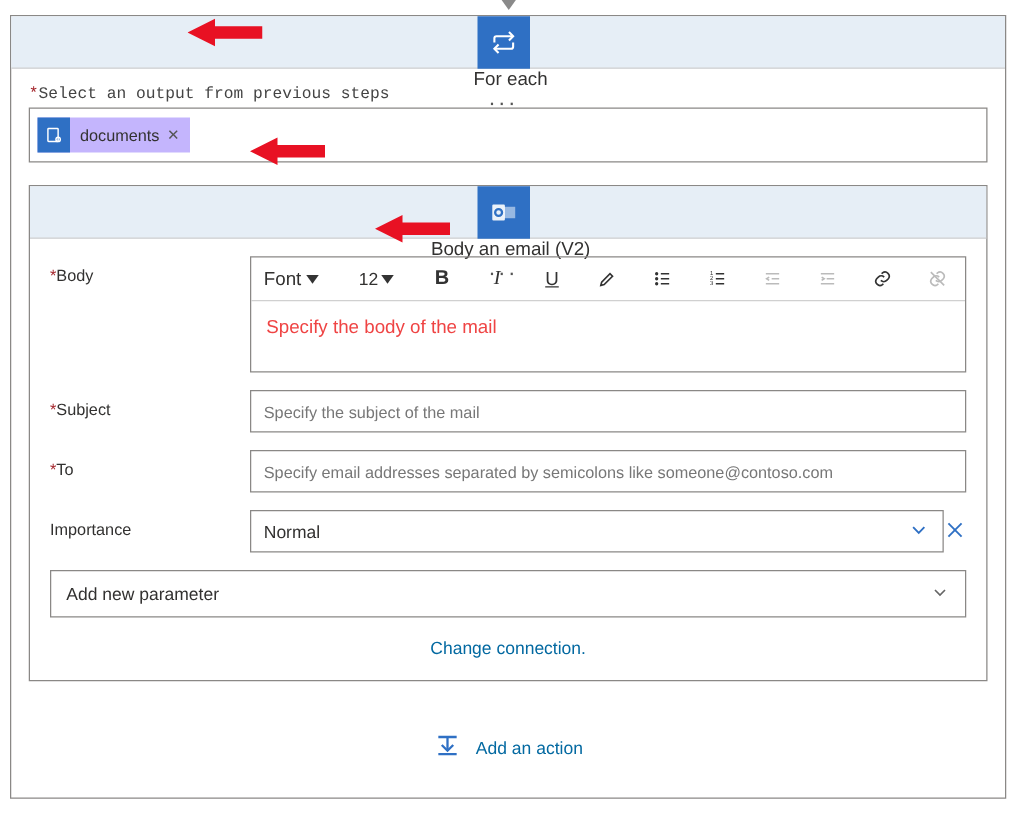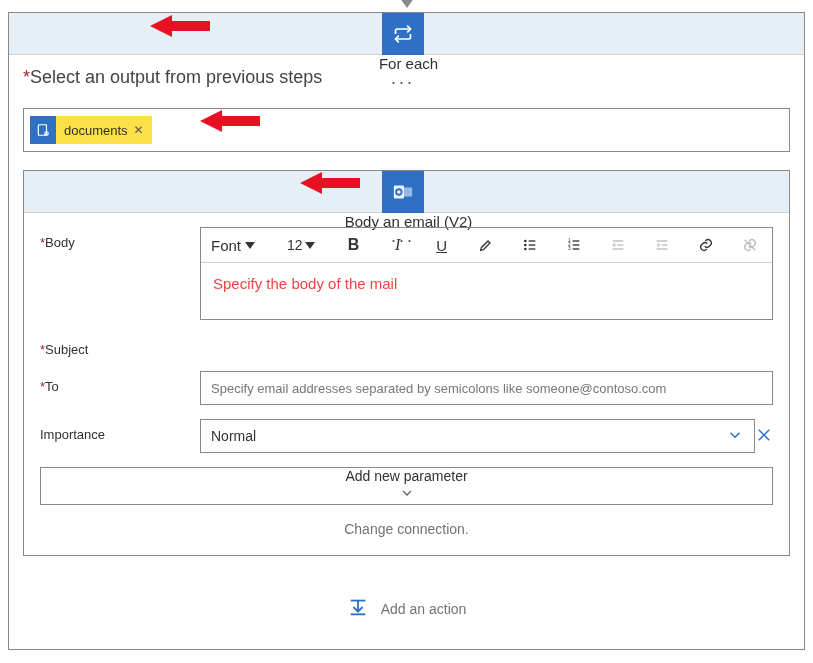--- a/index.html
+++ b/index.html
@@ -56,36 +56,37 @@
     letter-spacing: 2px;
     padding: 0 6px;
     cursor: pointer;
     color: #555;
   }
   .card-body {
     padding: 12px 14px 18px 14px;
   }
   .req { color: #a4262c; }
   .field-label {
-    font-size: 18px;
+    font-size: 13px;
     color: #444;
-    margin-bottom: 20px;
+    margin-bottom: 4px;
+    font-family: Liberation Mono, monospace;
   }
   .token-box {
     border: 1px solid #8a8886;
     min-height: 44px;
     padding: 6px;
     display: flex;
     align-items: center;
     margin-bottom: 18px;
   }
   .token {
     display: inline-flex;
     align-items: center;
-    background: #fde047;
+    background: #c4b5fd;
     height: 28px;
     padding-right: 8px;
     font-size: 13px;
     color: #323130;
   }
   .token .tk-icon {
     width: 26px;
     height: 28px;
     background: #2f70c4;
     display: flex;
@@ -205,28 +206,27 @@
   .addparam {
     border: 1px solid #8a8886;
     height: 38px;
     display: flex;
     align-items: center;
     justify-content: space-between;
     padding: 0 12px;
     cursor: pointer;
     font-size: 14px;
     margin-top: 4px;
-    flex-direction: column;
   }
   .link-center {
     text-align: center;
     margin-top: 16px;
   }
   .link-center a, .add-action {
-    color: #737373;
+    color: #0369a1;
     text-decoration: none;
     cursor: pointer;
     font-size: 14px;
   }
   .add-action-wrap {
     display: flex;
     align-items: center;
     justify-content: center;
     gap: 12px;
     margin-top: 40px;
@@ -388,20 +388,23 @@
                 </div>
               </div>
               <div class="rte-body">Specify the body of the mail</div>
             </div>
           </div>
         </div>
 
         <div class="row">
           <div class="lab">
             <span class="req">*</span><span>Subject</span>
+          </div>
+          <div class="ctl">
+            <input class="txt-input" type="text" placeholder="Specify the subject of the mail" style="">
           </div>
         </div>
 
         <div class="row">
           <div class="lab">
             <span class="req">*</span><span>To</span>
           </div>
           <div class="ctl">
             <input class="txt-input" type="text" placeholder="Specify email addresses separated by semicolons like someone@contoso.com" style="">
           </div>

